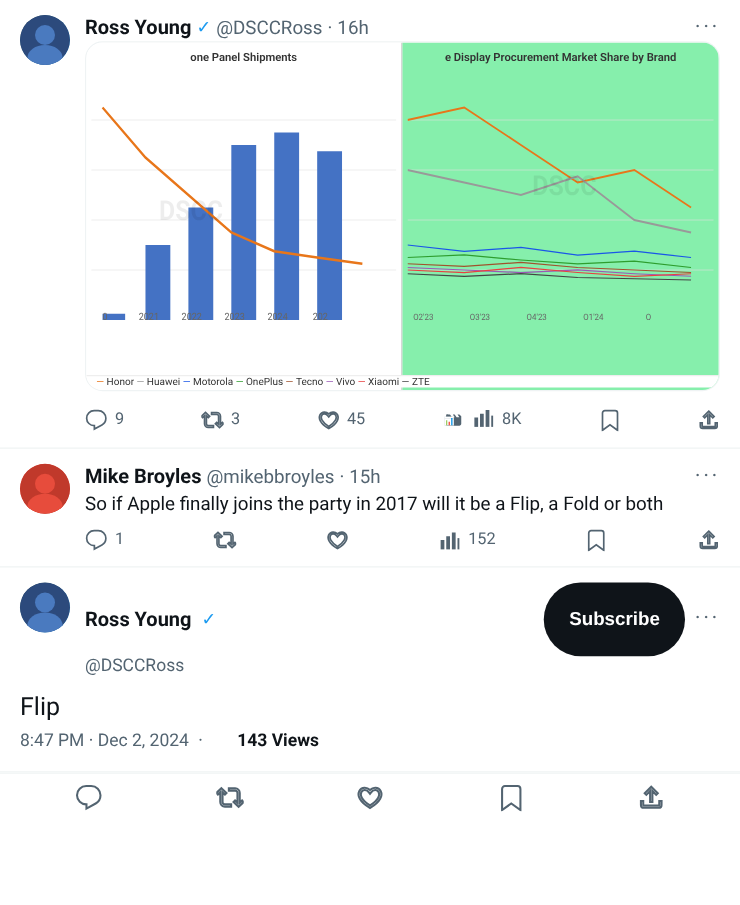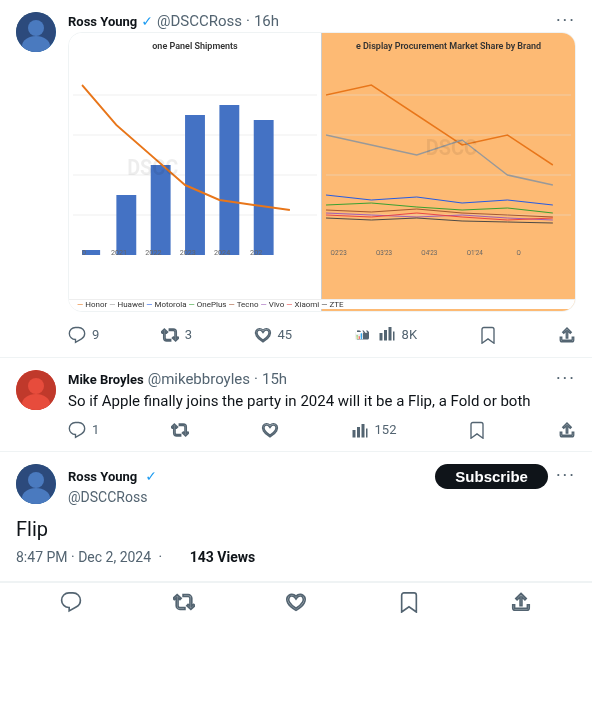--- a/index.html
+++ b/index.html
@@ -55,21 +55,21 @@
 
     .tweet-header-left {
       display: flex;
       align-items: center;
       gap: 4px;
       flex-wrap: wrap;
     }
 
     .author-name {
       font-weight: 700;
-      font-size: 13px;
+      font-size: 16px;
       color: #0f1419;
     }
 
     .verified-badge {
       color: #1d9bf0;
       font-size: 14px;
     }
 
     .author-handle {
       color: #536471;
@@ -124,21 +124,21 @@
       height: 100%;
       border-right: 1px solid #ccc;
       background: #fff;
       position: relative;
       padding: 8px 4px 30px 4px;
     }
 
     .chart-right {
       width: 50%;
       height: 100%;
-      background: #fdba74;
+      background: #86efac;
       position: relative;
       padding: 8px 4px 30px 4px;
     }
 
     .chart-title {
       font-size: 9px;
       font-weight: 600;
       color: #333;
       text-align: center;
       margin-bottom: 4px;
@@ -175,21 +175,21 @@
       position: sticky;
       bottom: 0;
       background: #fff;
     }
 
     .subscribe-btn {
       background: #0f1419;
       color: #fff;
       border: none;
       border-radius: 9999px;
-      padding: 4px 20px;
+      padding: 21px 20px;
       font-size: 15px;
       font-weight: 700;
       cursor: pointer;
     }
 
     .tweet-meta {
       font-size: 14px;
       color: #536471;
       margin-top: 8px;
       margin-bottom: 4px;
@@ -392,21 +392,21 @@
     <div class="tweet-header">
       <div class="tweet-header-left">
         <span class="author-name">Mike Broyles</span>
         <span class="author-handle">@mikebbroyles</span>
         <span class="tweet-time">·</span>
         <span class="tweet-time">15h</span>
       </div>
       <span class="more-btn">···</span>
     </div>
 
-    <div class="tweet-text">So if Apple finally joins the party in 2024 will it be a Flip, a Fold or both</div>
+    <div class="tweet-text">So if Apple finally joins the party in 2017 will it be a Flip, a Fold or both</div>
 
     <div class="tweet-actions">
       <div class="action-item">
         <svg width="18" height="18" viewBox="0 0 24 24" fill="none" stroke="#536471" stroke-width="1.8">
           <path d="M1.751 10c0-4.42 3.584-8 8.005-8h4.366c4.49 0 8.129 3.64 8.129 8.13 0 2.96-1.607 5.68-4.196 7.11l-8.054 4.46v-3.69h-.067c-4.49.1-8.183-3.51-8.183-8.01z"></path>
         </svg>
         <span class="action-count">1</span>
       </div>
       <div class="action-item">
         <svg width="18" height="18" viewBox="0 0 24 24" fill="none" stroke="#536471" stroke-width="1.8">

